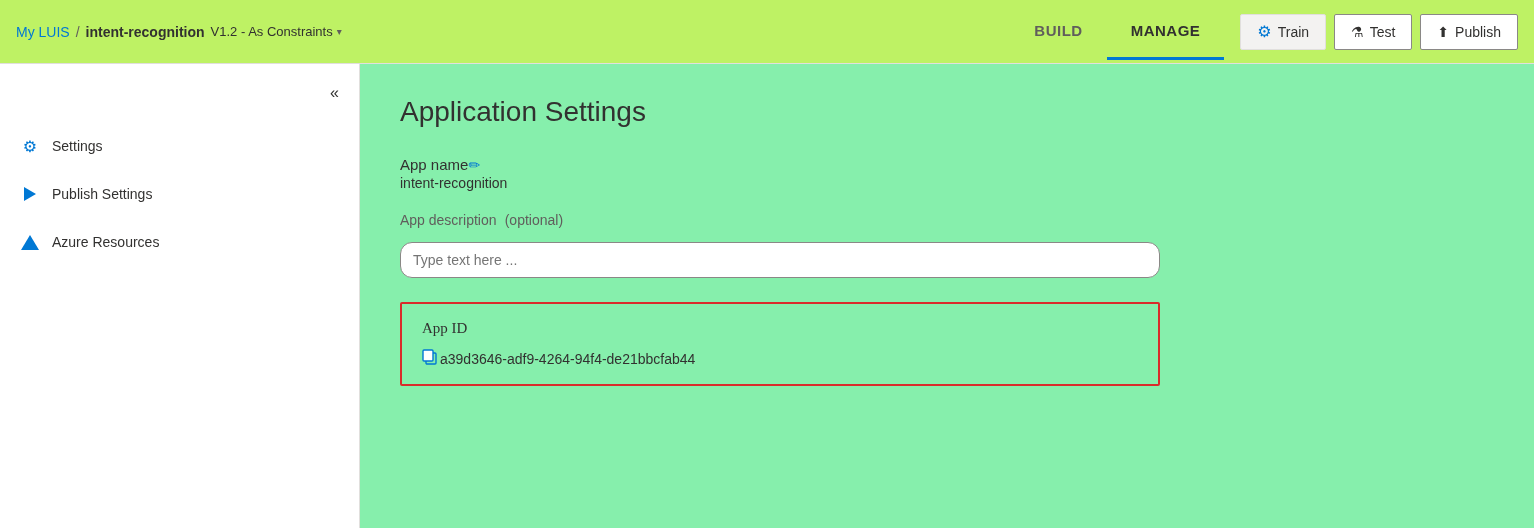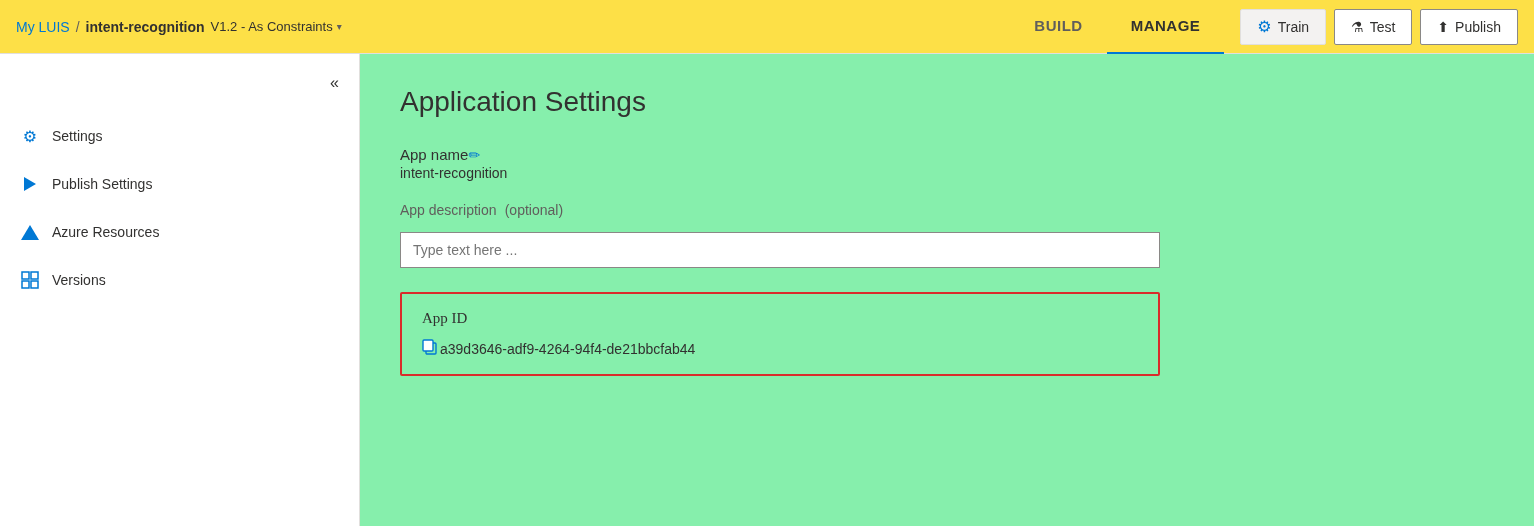--- a/index.html
+++ b/index.html
@@ -2,24 +2,24 @@
 <html><head>
   <meta charset="utf-8">
   <style>
     * { box-sizing: border-box; margin: 0; padding: 0; }
     body { font-family: 'Segoe UI', sans-serif; font-size: 14px; color: #323130; background: #fff; }
 
     
     .header {
       display: flex;
       align-items: center;
-      height: 54px;
+      height: 64px;
       border-bottom: 1px solid #e1dfdd;
       padding: 0 16px;
-      background: #fde047;
+      background: #bef264;
     }
     .header-left {
       display: flex;
       align-items: center;
       gap: 8px;
       flex: 1;
     }
     .header-breadcrumb {
       display: flex;
       align-items: center;
@@ -226,21 +226,21 @@
     }
     .field-desc-label span {
       color: #605e5c;
       font-size: 14px;
     }
     .text-input {
       width: 760px;
       max-width: 100%;
       height: 36px;
       border: 1px solid #8a8886;
-      border-radius: 0;
+      border-radius: 12px;
       padding: 16px 12px;
       font-size: 14px;
       color: #323130;
       outline: none;
       margin-bottom: 24px;
     }
 
     
     .app-id-box {
       border: 2px solid #d92b2b;
@@ -330,31 +330,20 @@
       <span>Publish Settings</span>
     </div>
 
     <div class="sidebar-item">
       <span class="icon">
         <span class="icon-azure"></span>
       </span>
       <span>Azure Resources</span>
     </div>
 
-    <div class="sidebar-item">
-      <span class="icon icon-versions">
-        <svg width="18" height="18" viewBox="0 0 18 18" fill="none">
-          <rect x="1" y="1" width="7" height="7" stroke="#0078d4" stroke-width="1.5" fill="none"></rect>
-          <rect x="10" y="1" width="7" height="7" stroke="#0078d4" stroke-width="1.5" fill="none"></rect>
-          <rect x="1" y="10" width="7" height="7" stroke="#0078d4" stroke-width="1.5" fill="none"></rect>
-          <rect x="10" y="10" width="7" height="7" stroke="#0078d4" stroke-width="1.5" fill="none"></rect>
-        </svg>
-      </span>
-      <span>Versions</span>
-    </div>
   </div>
 
   <div class="content">
     <h1 class="page-title">Application Settings</h1>
 
     <div class="field-label">
       <span>App name</span>
       <span class="edit-icon">✏</span>
     </div>
     <div class="field-value">intent-recognition</div>

